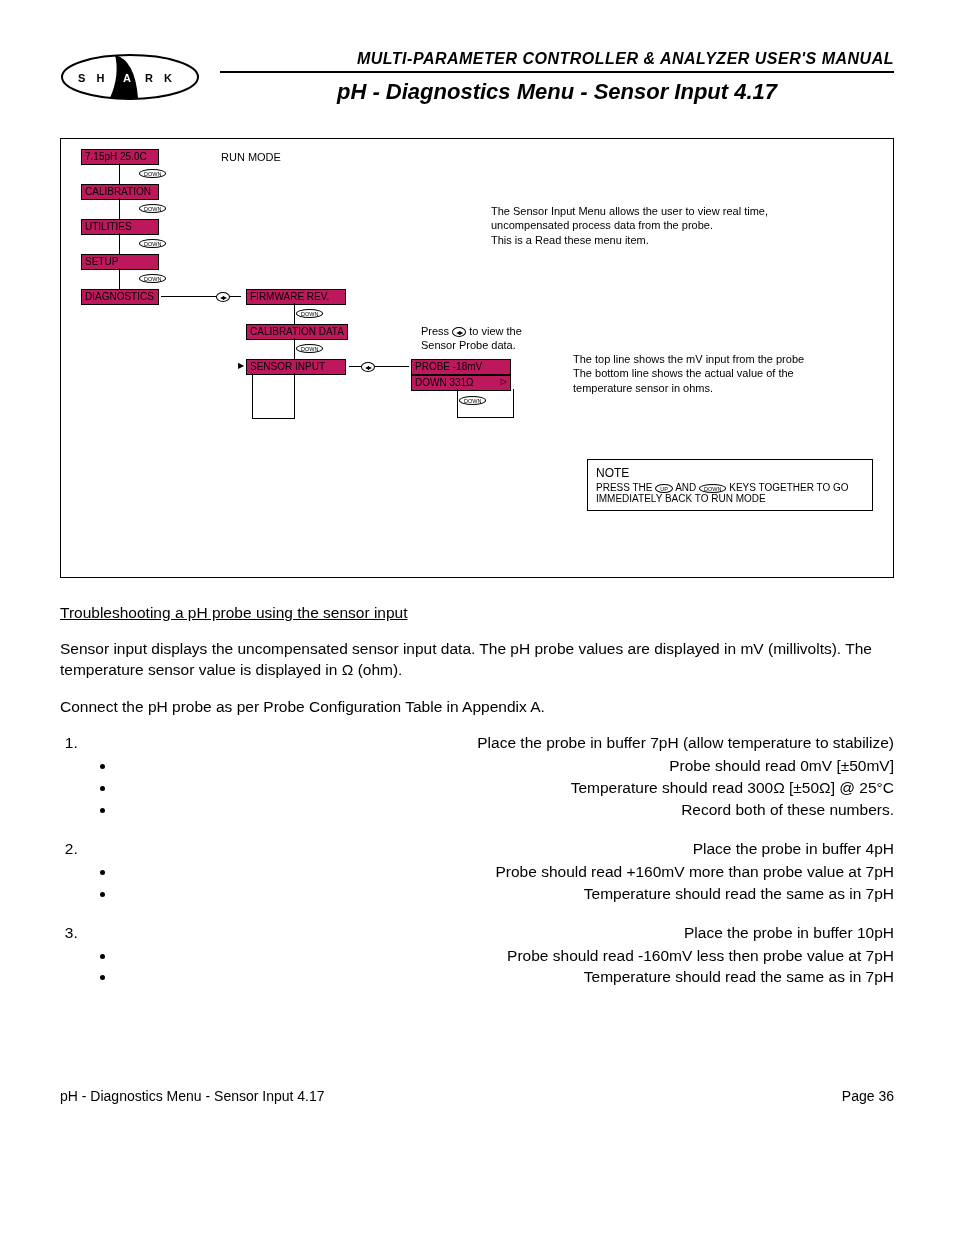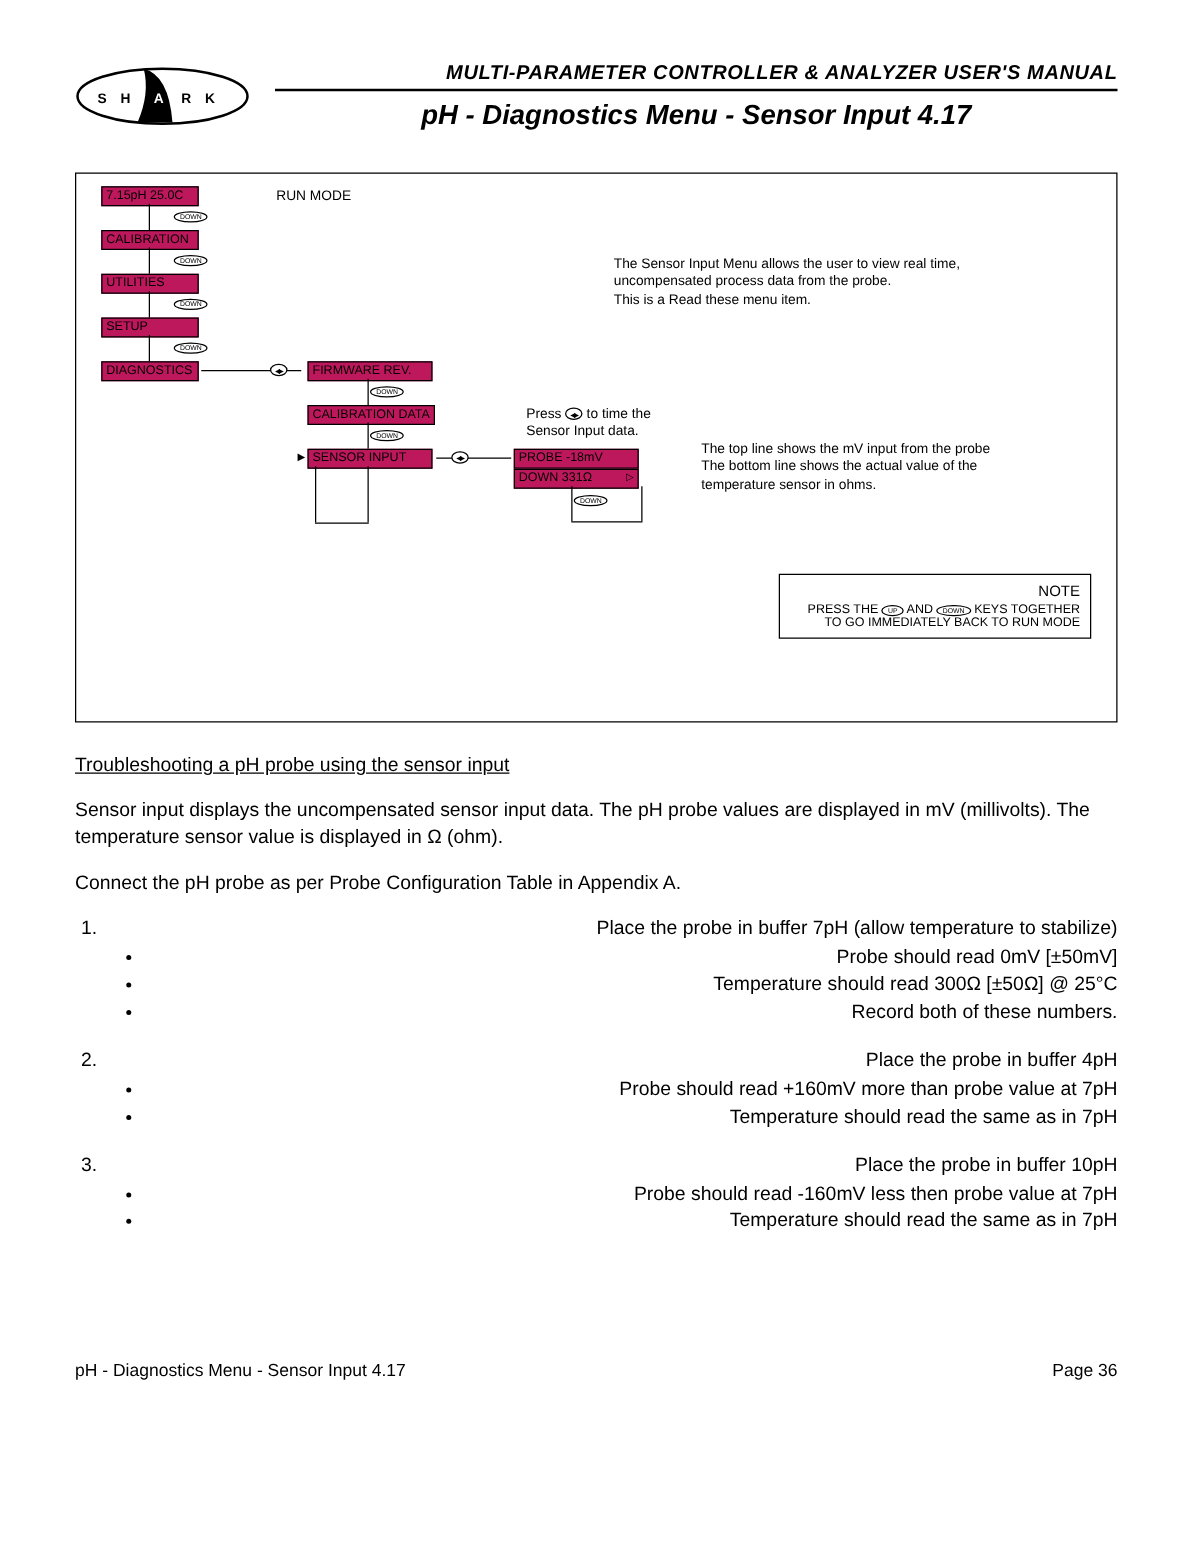--- a/index.html
+++ b/index.html
@@ -69,24 +69,24 @@
     line-height: 9px;
     height: 10px;
     background: #fff;
     letter-spacing: -1px;
   }
   .conn-h { border-top: 1px solid #000; height: 0; }
   .conn-v { border-left: 1px solid #000; width: 0; }
   .diag-text { font-size: 11px; line-height: 1.3; }
   .note-box {
     border: 1px solid #000;
-    text-align: right;
+    text-align: left;
     font-size: 10px;
     padding: 6px 8px;
-    width: 250px;
+    width: 286px;
   }
   .note-title { font-size: 12px; margin-bottom: 2px; }
   .body-text { font-size: 15.5px; line-height: 1.35; margin-top: 25px; }
   .underline { text-decoration: underline; }
   ol.main { padding-left: 22px; margin: 0; }
   ol.main > li { margin-bottom: 18px; padding-left: 6px; text-align: right; }
   ul.sub { list-style-type: disc; padding-left: 28px; margin: 2px 0 0 0; }
   ul.sub li { margin: 1px 0; }
   .footer {
     display: flex;
@@ -167,24 +167,24 @@
   <div class="abs conn-v" style="left:396px; top:250px; height:28px;"></div>
   <div class="abs conn-v" style="left:452px; top:250px; height:28px;"></div>
   <div class="abs conn-h" style="left:396px; top:278px; width:57px;"></div>
 
   <div class="abs diag-text" style="left:430px; top:65px; width:330px;">
     <span>The Sensor Input Menu allows the user to view real time, uncompensated process data from the probe.</span><br>
     <span>This is a Read these menu item.</span>
   </div>
 
   <div class="abs diag-text" style="left:360px; top:185px; width:130px;">
-    <span>Press </span><span class="lr-oval">◂▸</span><span> to time the Sensor Input data.</span>
-  </div>
-
-  <div class="abs diag-text" style="left:500px; top:213px; width:270px;">
+    <span>Press </span><span class="lr-oval">◂▸</span><span> to view the Sensor Probe data.</span>
+  </div>
+
+  <div class="abs diag-text" style="left:512px; top:213px; width:270px;">
     <span>The top line shows the mV input from the probe</span><br>
     <span>The bottom line shows the actual value of the temperature sensor in ohms.</span>
   </div>
 
   <div class="abs note-box" style="right:20px; top:320px;">
     <div class="note-title">NOTE</div>
     <span>PRESS THE </span><span class="down-oval">UP</span><span> AND </span><span class="down-oval">DOWN</span><span> KEYS TOGETHER TO GO IMMEDIATELY BACK TO RUN MODE</span>
   </div>
 </div>
 

